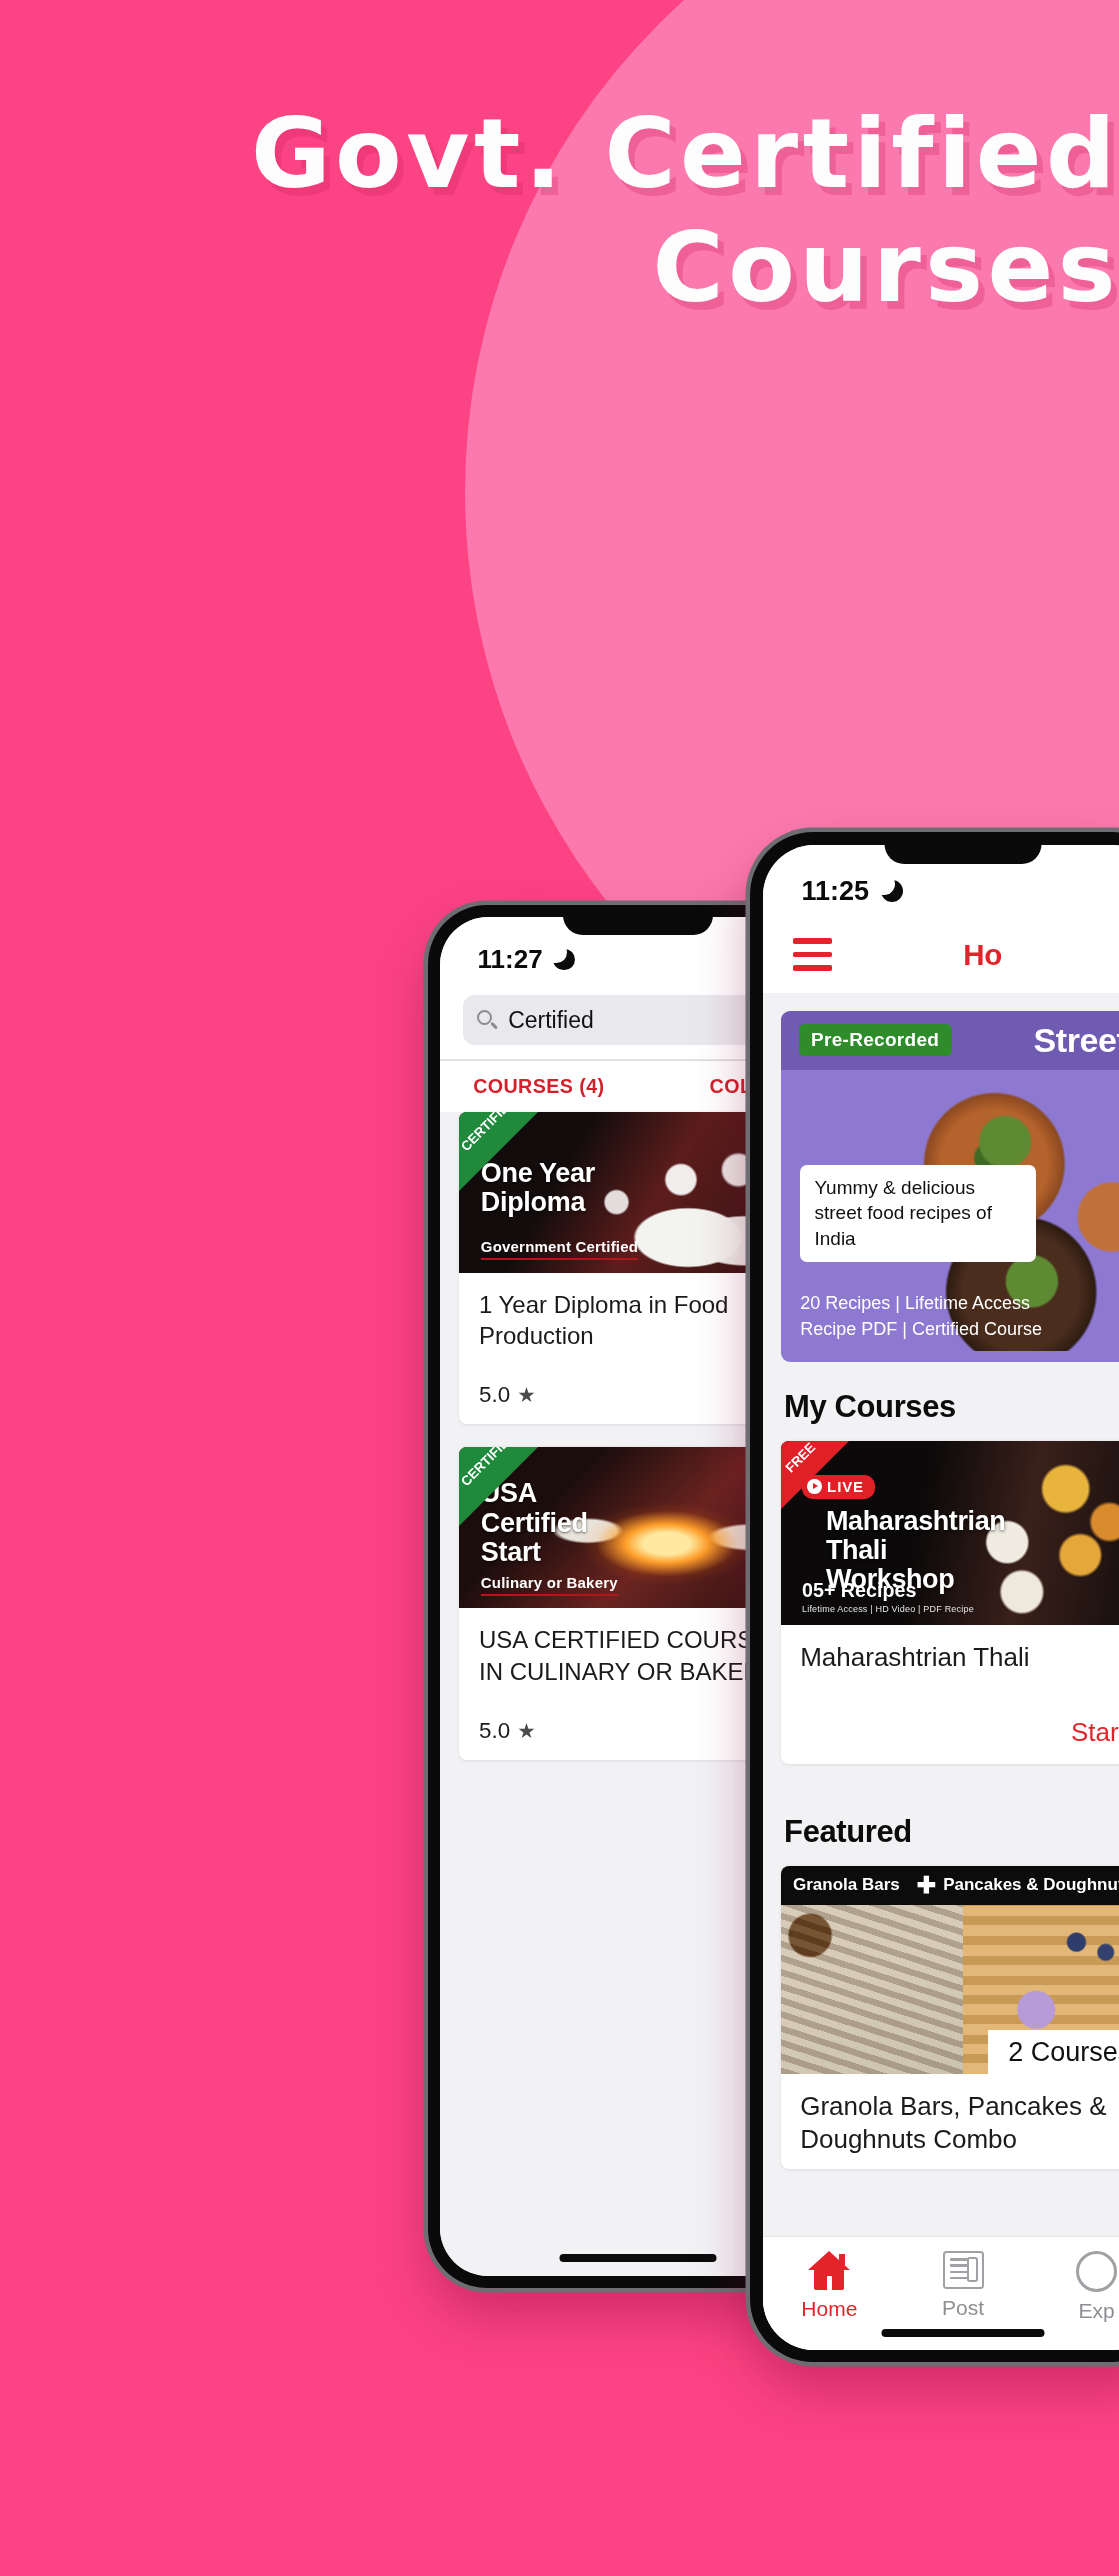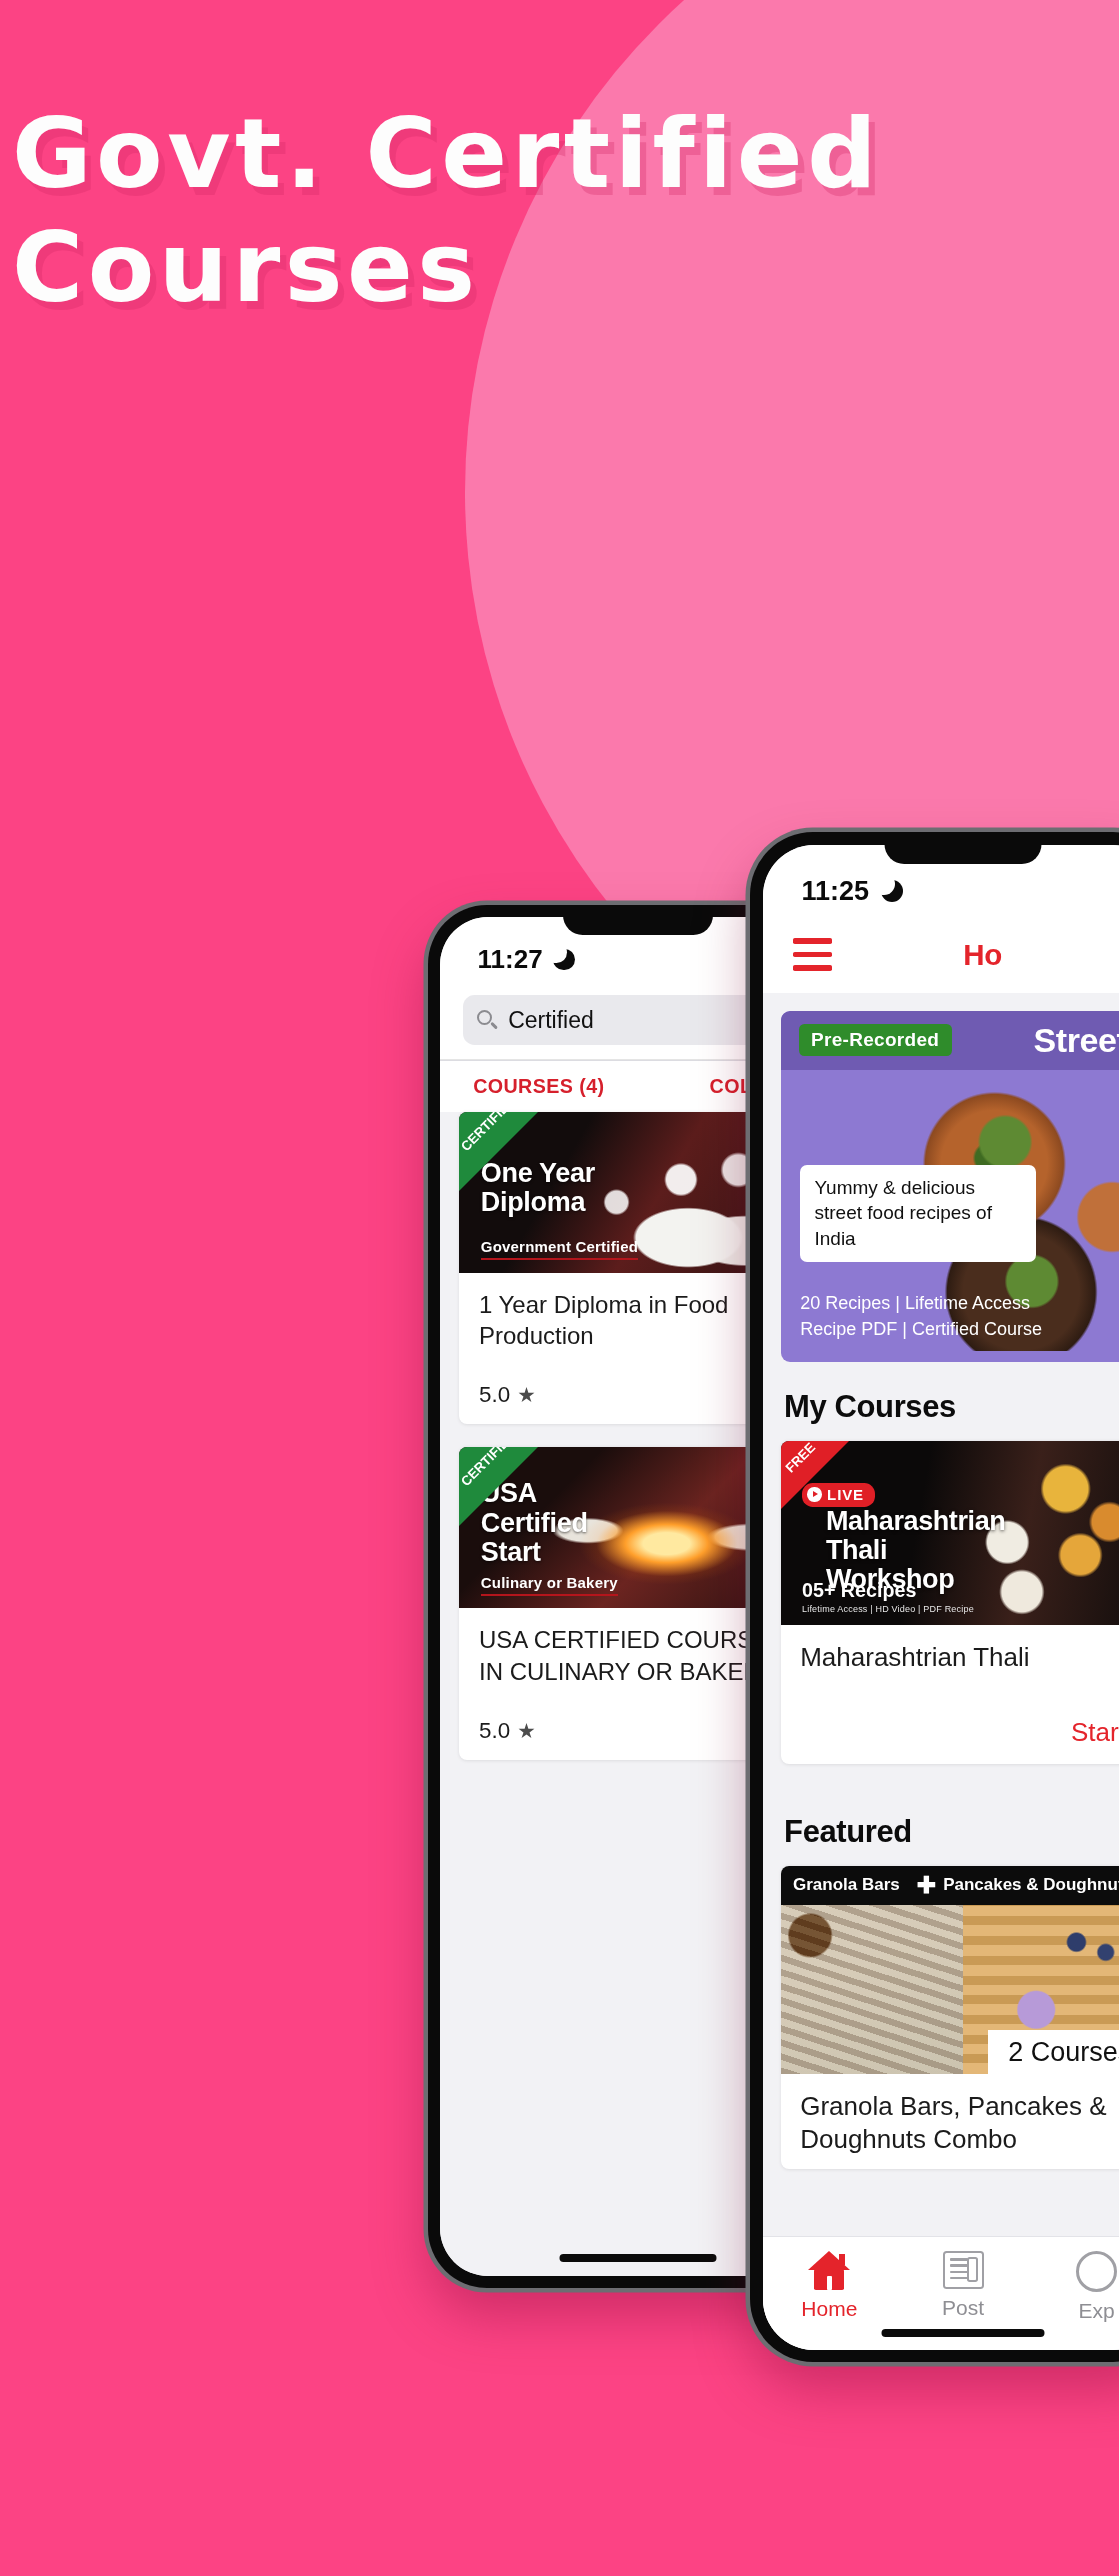--- a/index.html
+++ b/index.html
@@ -21,22 +21,22 @@
     position: absolute;
     left: 465px; top: -170px;
     width: 1324px; height: 1324px;
     border-radius: 50%;
     background: #fb79ac;
   }
 
   
   #headline {
     position: absolute;
-    left: 12px; right: 0; top: 97px;
-    text-align: left;
+    left: 0; right: 0; top: 97px;
+    text-align: right;
     z-index: 5;
     pointer-events: none;
   }
   #headline .ln {
     display: block;
     color: #fdfdfd;
     font-family: "DejaVu Sans", sans-serif;
     font-weight: bold;
     font-size: 97px;
     line-height: 1.18;
@@ -354,21 +354,20 @@
   }
 
   
   #mycard .thumb { height: 184px; }
   #mycard .live {
     position: absolute; left: 21.5px; top: 34px; z-index: 6;
     display: inline-flex; align-items: center; gap: 5.4px;
     background: #e01f26; color: #fff; font-weight: bold;
     font-size: 15px; padding: 3.6px 10.7px 3.6px 5.4px; border-radius: 10.7px;
     letter-spacing: 0.9px;
-    margin-top: 8px;
   }
   #mycard .live .pt {
     width: 14.3px; height: 14.3px; border-radius: 50%;
     background: #fff; position: relative;
   }
   #mycard .live .pt::after {
     content: ""; position: absolute; left: 5.4px; top: 3.6px;
     border-left: 5.4px solid #e01f26;
     border-top: 3.6px solid transparent;
     border-bottom: 3.6px solid transparent;

